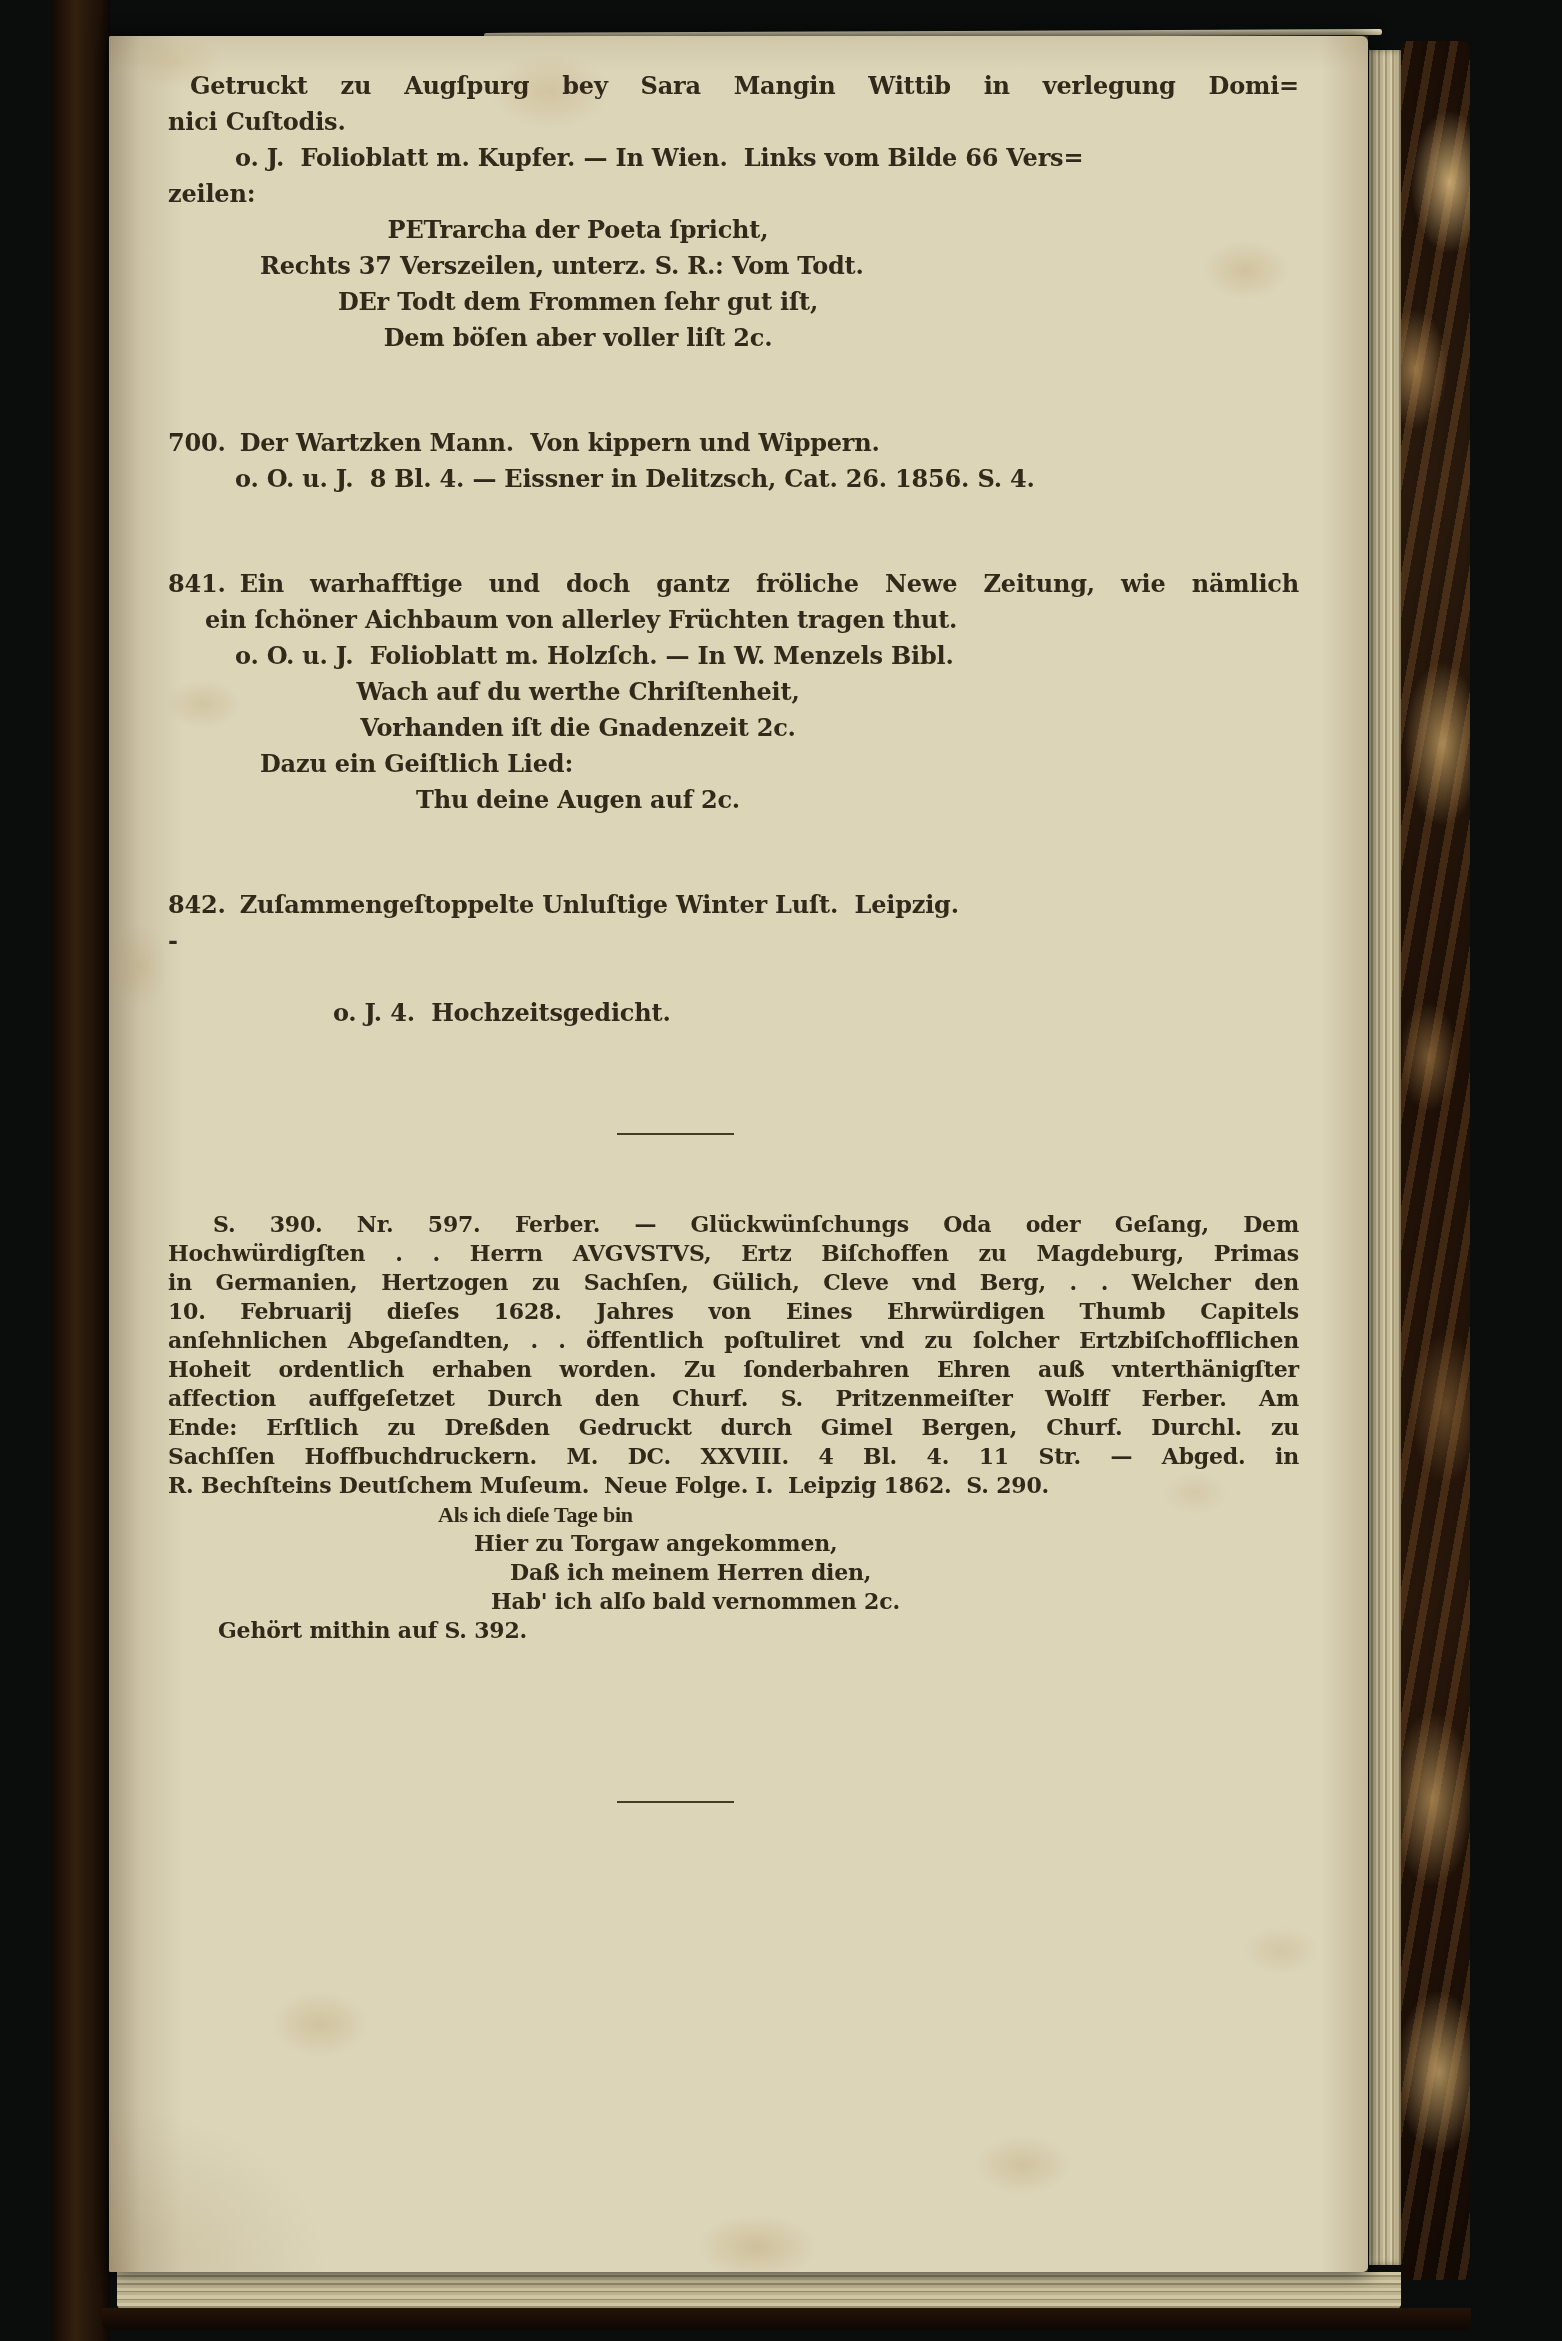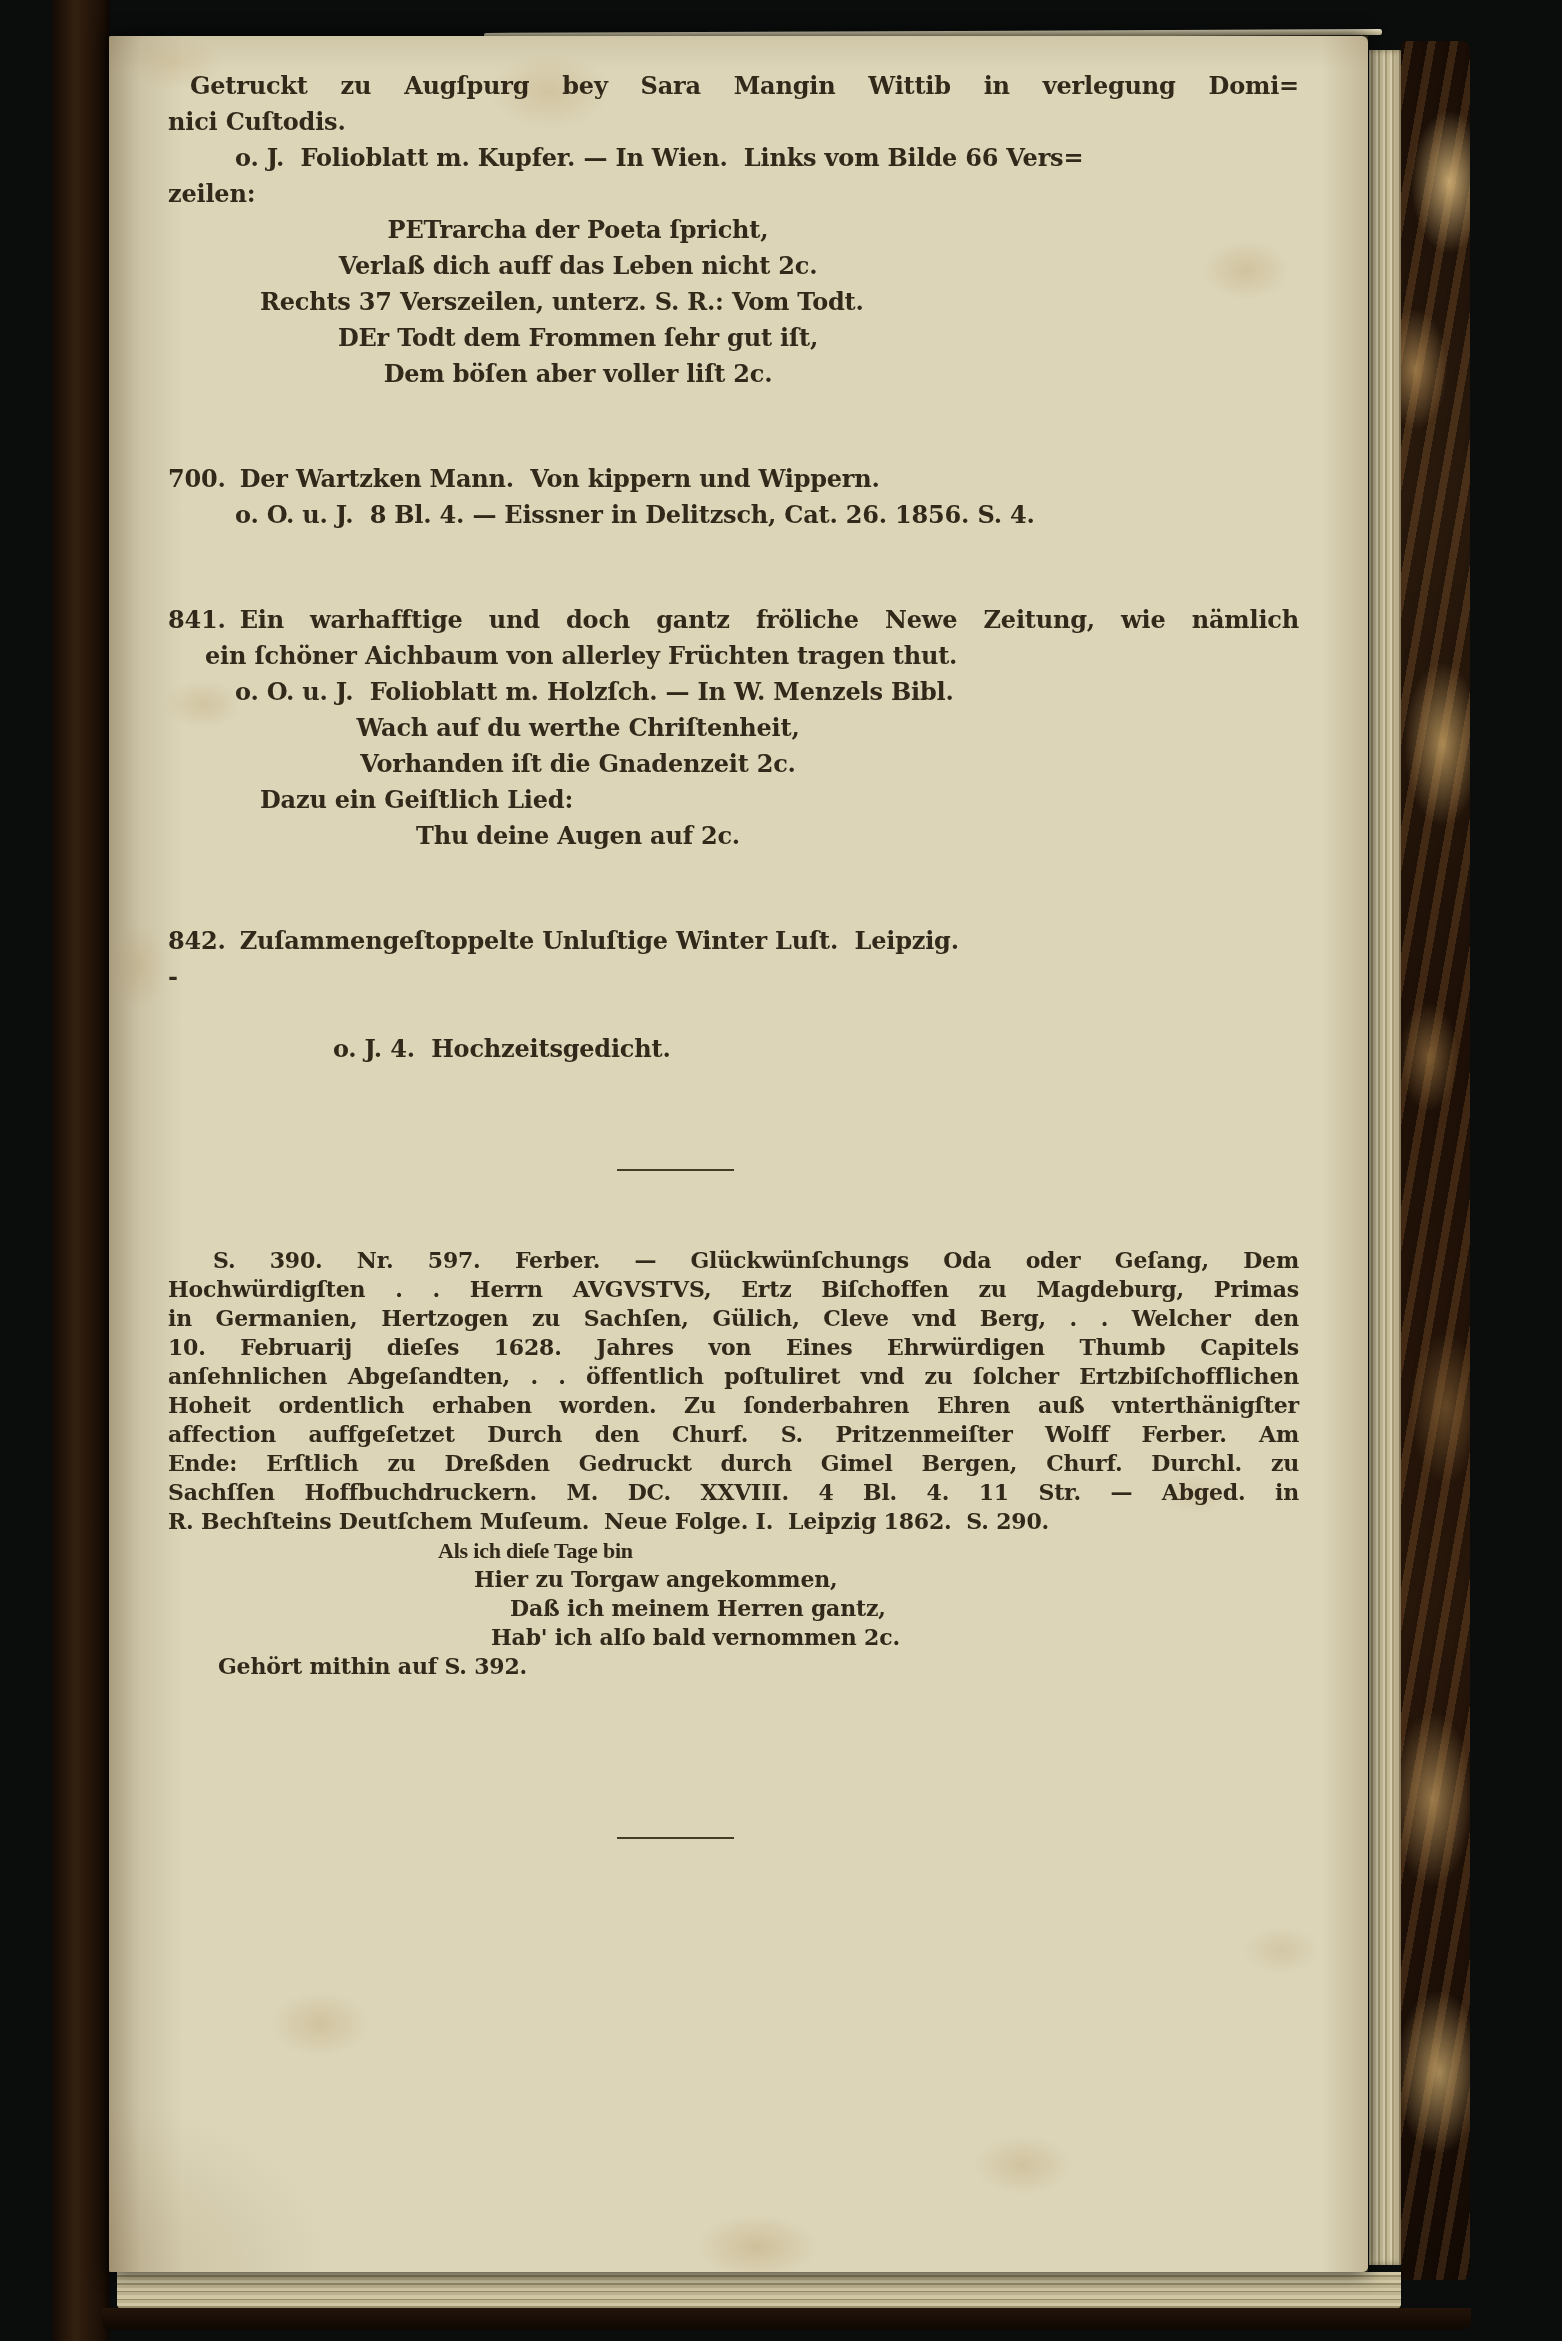--- a/index.html
+++ b/index.html
@@ -121,21 +121,20 @@
 
       <div class="body">
 
         <div class="t ind-para just">Getruckt zu Augſpurg bey Sara Mangin Wittib in verlegung Domi=</div>
         <div class="t">nici Cuſtodis.</div>
         <div class="t ind-bib">o. J.  Folioblatt m. Kupfer. — In Wien.  Links vom Bilde 66 Vers=</div>
         <div class="t">zeilen:</div>
 
         <div class="verse">
           <div class="t">PETrarcha der Poeta ſpricht,</div>
-          <div class="t">Verlaß dich auff das Leben nicht 2c.</div>
         </div>
 
         <div class="t ind-note">Rechts 37 Verszeilen, unterz. S. R.: Vom Todt.</div>
 
         <div class="verse">
           <div class="t">DEr Todt dem Frommen ſehr gut iſt,</div>
           <div class="t">Dem böſen aber voller liſt 2c.</div>
         </div>
 
         <div class="entry">
@@ -173,21 +172,21 @@
           <div class="t sm just">in Germanien, Hertzogen zu Sachſen, Gülich, Cleve vnd Berg, . . Welcher den</div>
           <div class="t sm just">10. Februarij dieſes 1628. Jahres von Eines Ehrwürdigen Thumb Capitels</div>
           <div class="t sm just">anſehnlichen Abgeſandten, . . öffentlich poſtuliret vnd zu ſolcher Ertzbiſchofflichen</div>
           <div class="t sm just">Hoheit ordentlich erhaben worden.  Zu ſonderbahren Ehren auß vnterthänigſter</div>
           <div class="t sm just">affection auffgeſetzet  Durch den Churf. S. Pritzenmeiſter Wolff Ferber.  Am</div>
           <div class="t sm just">Ende:  Erſtlich zu Dreßden Gedruckt durch Gimel Bergen, Churf. Durchl. zu</div>
           <div class="t sm just">Sachſſen Hoffbuchdruckern.  M. DC. XXVIII.  4 Bl. 4. 11 Str.  —  Abged. in</div>
           <div class="t sm">R. Bechſteins Deutſchem Muſeum.  Neue Folge. I.  Leipzig 1862.  S. 290.</div>
           <div class="t sm av1">Als ich dieſe Tage bin</div>
           <div class="t sm av2">Hier zu Torgaw angekommen,</div>
-          <div class="t sm av3">Daß ich meinem Herren gantz,</div>
+          <div class="t sm av3">Daß ich meinem Herren dien,</div>
           <div class="t sm av4">Hab' ich alſo bald vernommen 2c.</div>
           <div class="t sm closing">Gehört mithin auf S. 392.</div>
         </div>
 
         <div class="divider second"></div>
 
       </div>
     </div>
   </div>
 </div>

